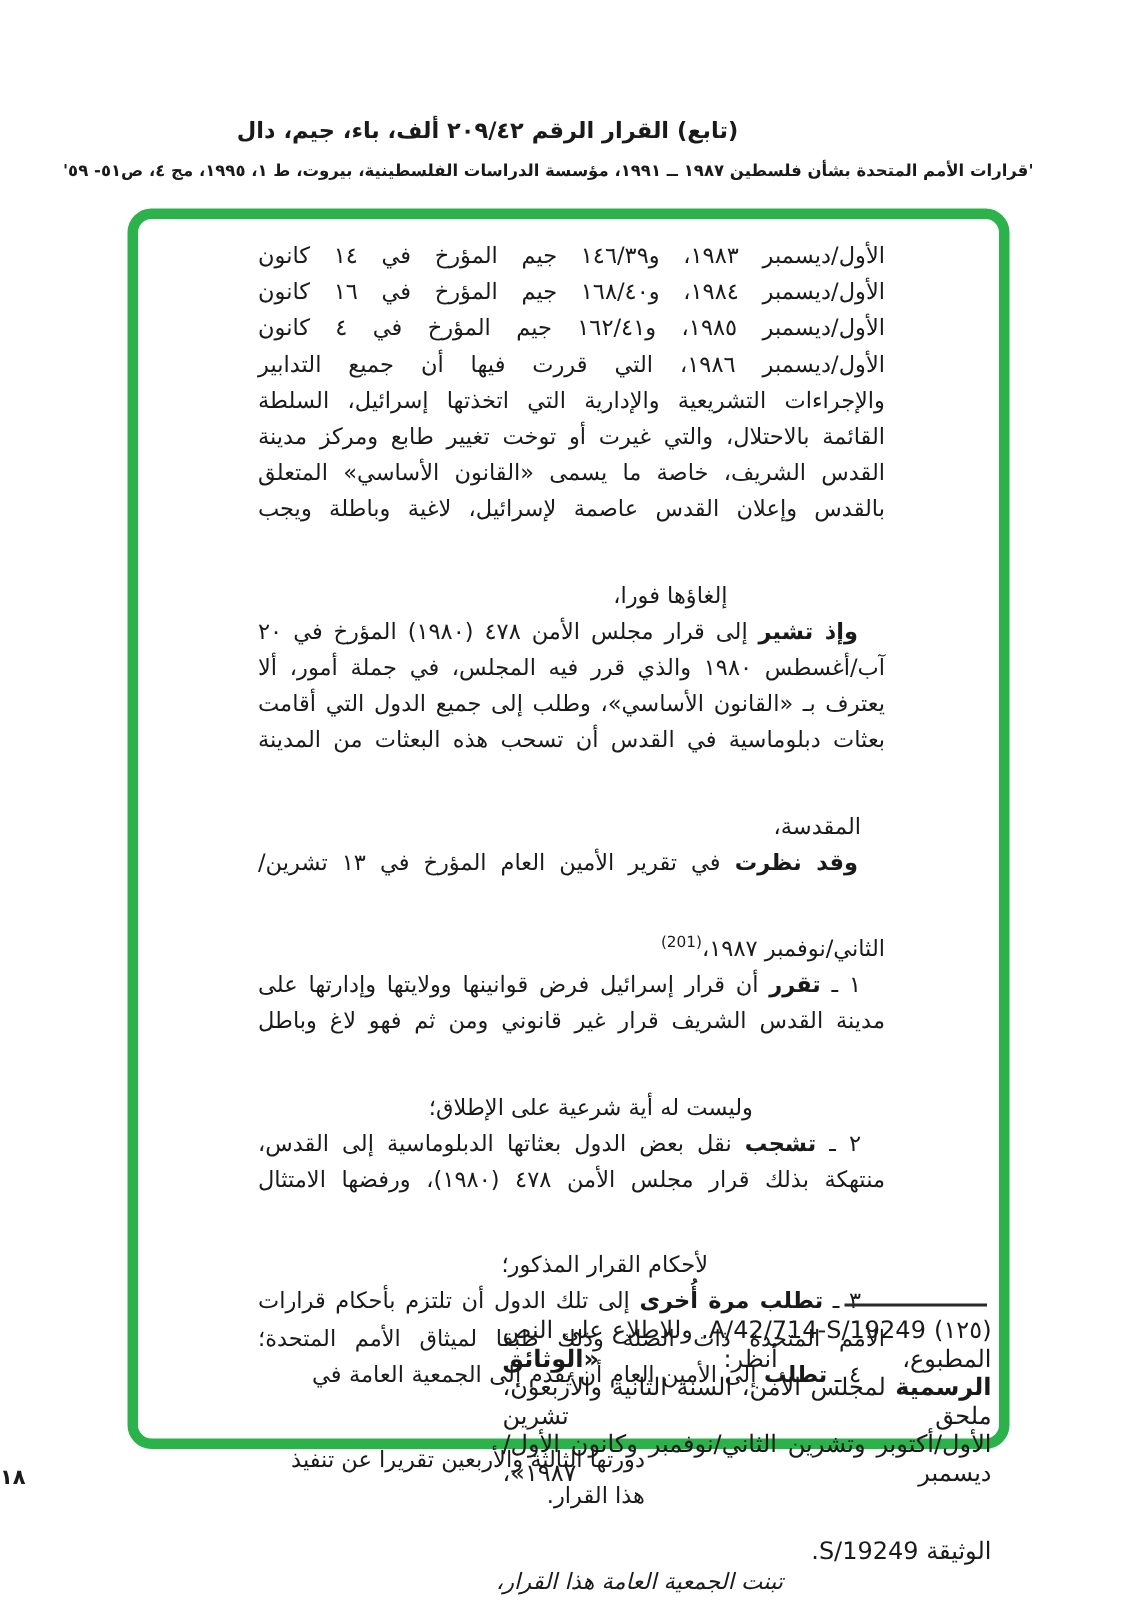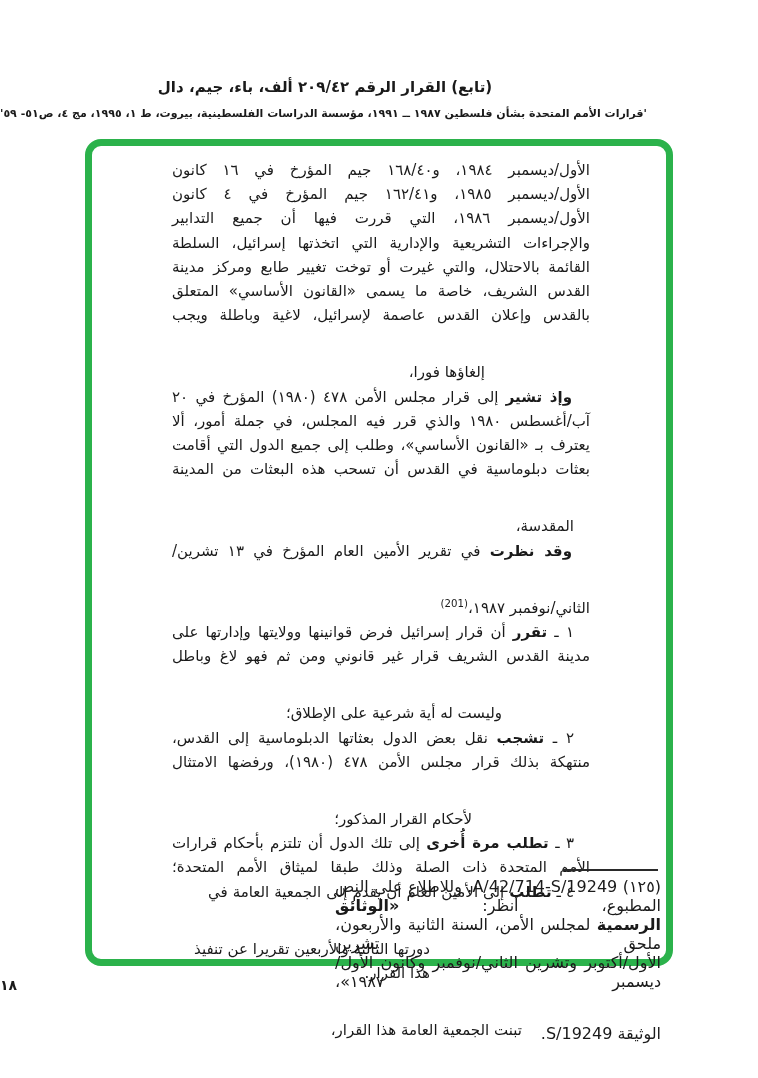--- a/index.html
+++ b/index.html
@@ -5,21 +5,21 @@
   html,body{margin:0;padding:0;}
   body{
     width:758px;height:1078px;position:relative;background:#ffffff;
     font-family:"DejaVu Sans",sans-serif;color:#1a1a1a;overflow:hidden;
   }
   .header-title{
     position:absolute;top:78px;left:0;width:650px;text-align:center;
     font-weight:bold;font-size:15px;direction:rtl;
   }
   .header-source{
-    position:absolute;top:107px;left:0;width:731px;text-align:left;
+    position:absolute;top:107px;left:0;width:731px;text-align:center;
     font-weight:bold;font-size:11px;direction:rtl;white-space:nowrap;
   }
   .green-frame{
     position:absolute;left:85px;top:139px;width:574px;height:813px;
     border:7px solid #2bb24b;border-radius:16px;background:#ffffff;
   }
   .body-text{
     position:absolute;left:172px;top:158px;width:418px;
     font-size:15px;line-height:24.2px;direction:rtl;
   }
@@ -44,20 +44,21 @@
 <body style="color: rgb(26, 26, 26);">
 
 <div class="header-title">(تابع) القرار الرقم ٢٠٩/٤٢ ألف، باء، جيم، دال</div>
 
 <div class="header-source">'قرارات الأمم المتحدة بشأن فلسطين ١٩٨٧ ــ ١٩٩١، مؤسسة الدراسات الفلسطينية، بيروت، ط ١، ١٩٩٥، مج ٤، ص٥١- ٥٩'</div>
 
 <div class="green-frame" style="border-color: rgb(43, 178, 75);"></div>
 
 <div class="body-text">
     <div>
+      <div class="tline t-just" dir="rtl">الأول/ديسمبر ١٩٨٣، و١٤٦/٣٩ جيم المؤرخ في ١٤ كانون</div>
       <div class="tline t-just" dir="rtl">الأول/ديسمبر ١٩٨٤، و١٦٨/٤٠ جيم المؤرخ في ١٦ كانون</div>
       <div class="tline t-just" dir="rtl">الأول/ديسمبر ١٩٨٥، و١٦٢/٤١ جيم المؤرخ في ٤ كانون</div>
       <div class="tline t-just" dir="rtl">الأول/ديسمبر ١٩٨٦، التي قررت فيها أن جميع التدابير</div>
       <div class="tline t-just" dir="rtl">والإجراءات التشريعية والإدارية التي اتخذتها إسرائيل، السلطة</div>
       <div class="tline t-just" dir="rtl">القائمة بالاحتلال، والتي غيرت أو توخت تغيير طابع ومركز مدينة</div>
       <div class="tline t-just" dir="rtl">القدس الشريف، خاصة ما يسمى «القانون الأساسي» المتعلق</div>
       <div class="tline t-just" dir="rtl">بالقدس وإعلان القدس عاصمة لإسرائيل، لاغية وباطلة ويجب</div>
       <div class="tline t-right" dir="rtl" style="padding-right: 105px;">إلغاؤها فورا،</div>
     </div>
     <div>
@@ -83,21 +84,21 @@
     </div>
     <div>
       <div class="tline t-just" dir="rtl" style="text-indent: 16px;">٣ ـ <b>تطلب مرة أُخرى</b> إلى تلك الدول أن تلتزم بأحكام قرارات</div>
       <div class="tline t-just" dir="rtl">الأمم المتحدة ذات الصلة وذلك طبقا لميثاق الأمم المتحدة؛</div>
     </div>
     <div>
       <div class="tline t-just" dir="rtl" style="text-indent: 16px; margin-left: 36px;">٤ ـ <b>تطلب</b> إلى الأمين العام أن يقدم إلى الجمعية العامة في</div>
       <div class="tline t-right" dir="rtl" style="padding-right: 160px;">دورتها الثالثة والأربعين تقريرا عن تنفيذ هذا القرار.</div>
     </div>
     <div>
-      <div class="tline t-right" dir="rtl" style="padding-right: 68px;">تبنت الجمعية العامة هذا القرار،</div>
+      <div class="tline t-right" dir="rtl" style="padding-right: 68px; font-style: italic;">تبنت الجمعية العامة هذا القرار،</div>
       <div class="tline t-right" dir="rtl" style="padding-right: 68px;">في جلستها العامة رقم ٩٧،</div>
       <div class="tline t-right" dir="rtl" style="padding-right: 72px;">بـ ١٤٠ صوتا مع القرار في</div>
     </div>
   </div>
 
 <div class="footnote-sep"></div>
 
 <div class="footnote-text">
     <div class="tline t-just" dir="rtl">(١٢٥) A/42/714-S/19249. وللاطلاع على النص المطبوع، أنظر: <b>«الوثائق</b></div>
     <div class="tline t-just" dir="rtl"><b>الرسمية</b> لمجلس الأمن، السنة الثانية والأربعون، ملحق تشرين</div>

